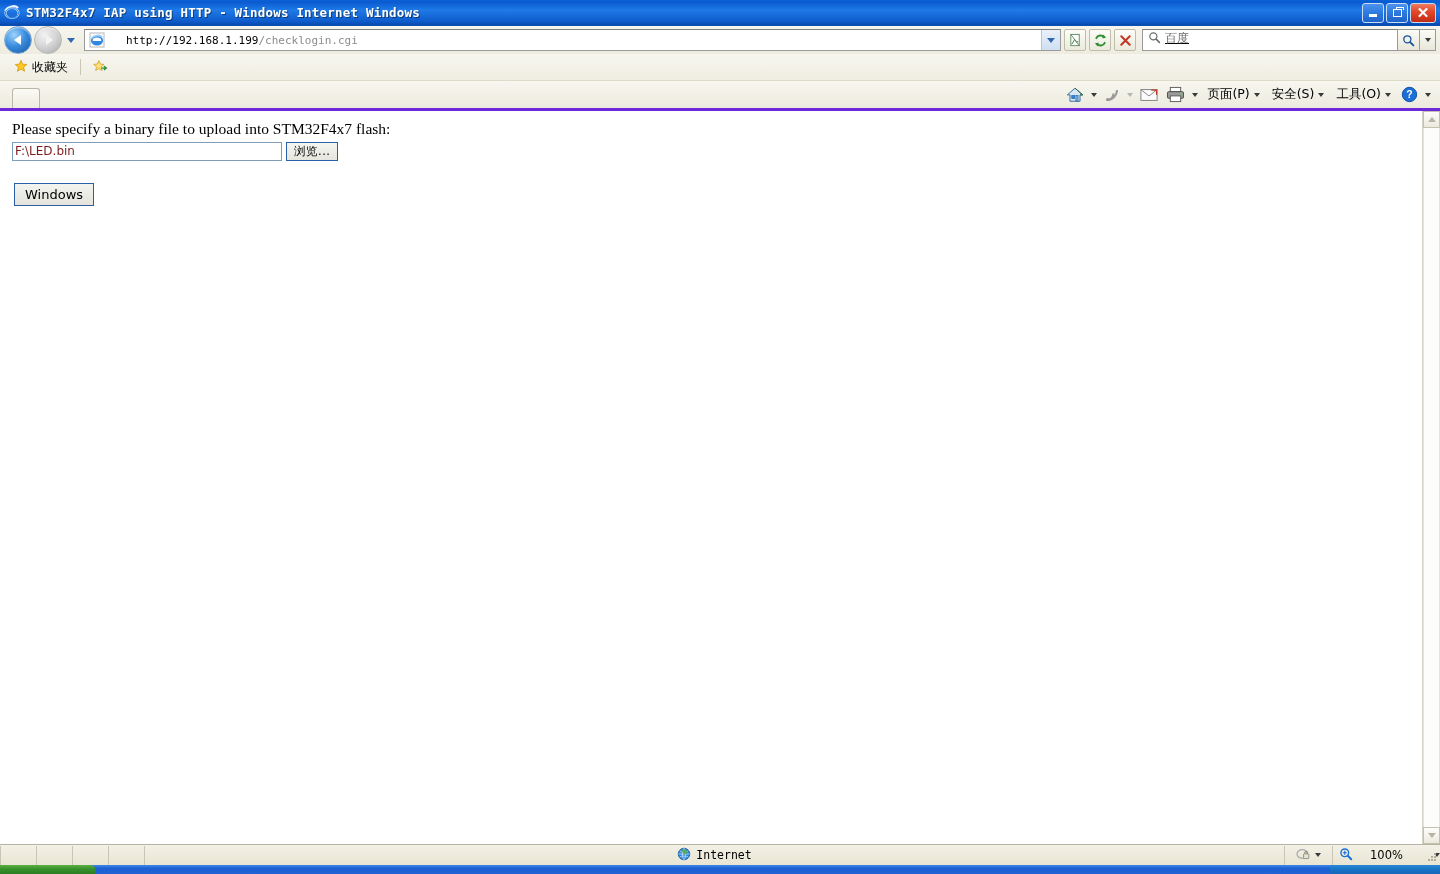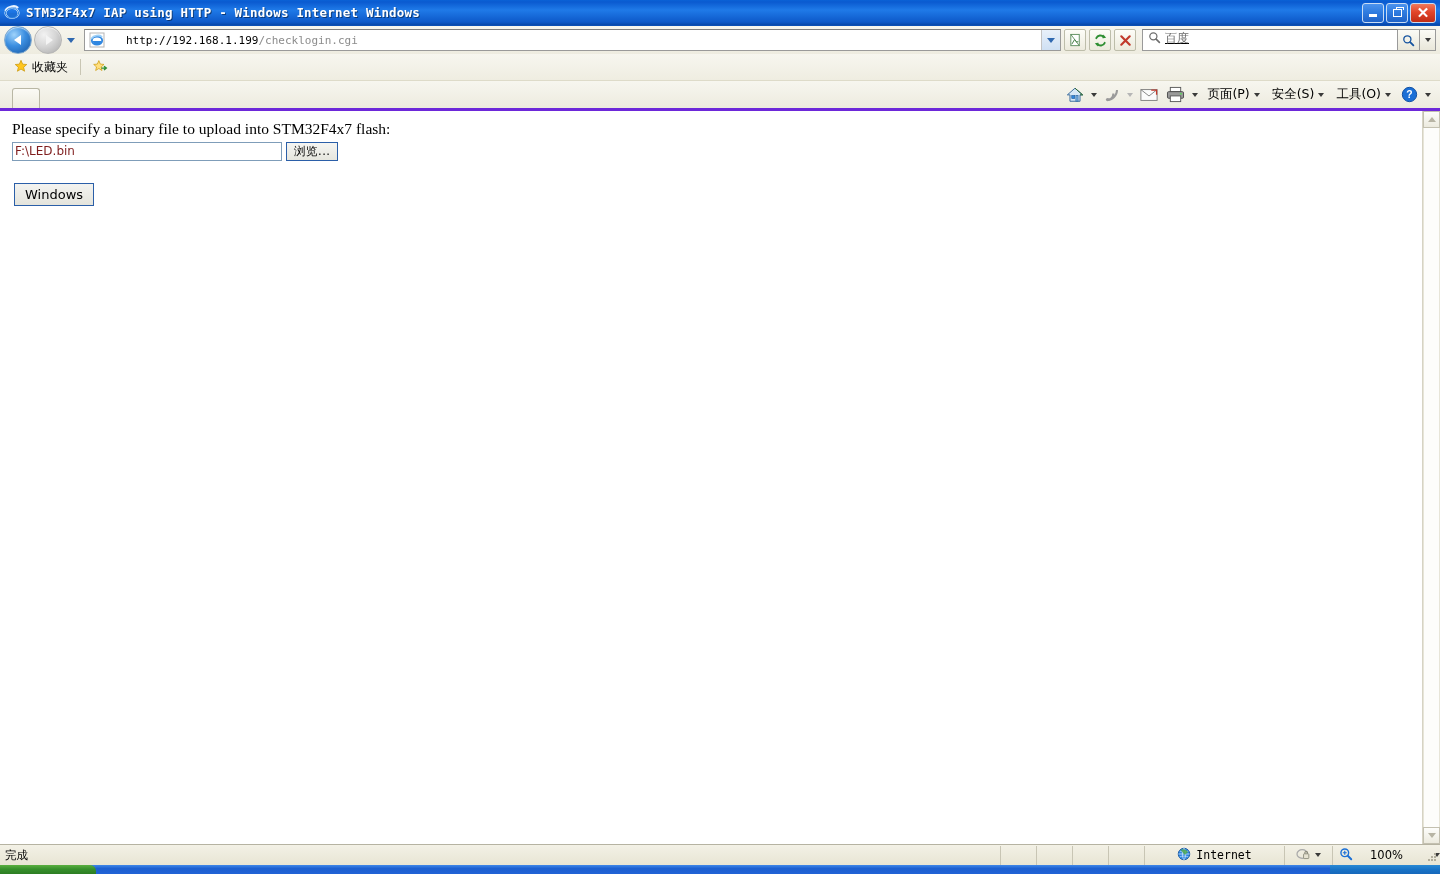--- a/index.html
+++ b/index.html
@@ -730,21 +730,20 @@
           <span class="sb-up-arrow"></span>
         </div>
       <div class="sb-track"></div>
       <div class="sb-btn">
           <span class="sb-down-arrow"></span>
         </div>
     </div>
   </div>
 
   <div class="statusbar">
-    <div class="status-main">完成</div>
     <div class="status-seg"></div>
     <div class="status-seg"></div>
     <div class="status-seg"></div>
     <div class="status-seg"></div>
     <div class="status-zone">
       <span>
         <svg width="14" height="14" viewBox="0 0 16 16">
           <circle cx="8" cy="8" r="6.6" fill="#2f86e0" stroke="#14539f" stroke-width="1"></circle>
           <path d="M1.6 8 H14.4 M8 1.4 C10.4 4 10.4 12 8 14.6 M8 1.4 C5.6 4 5.6 12 8 14.6" fill="none" stroke="#cfe6ff" stroke-width="0.9"></path>
           <path d="M3 4.6 C5.5 6 10.5 6 13 4.6" fill="none" stroke="#cfe6ff" stroke-width="0.8"></path>

